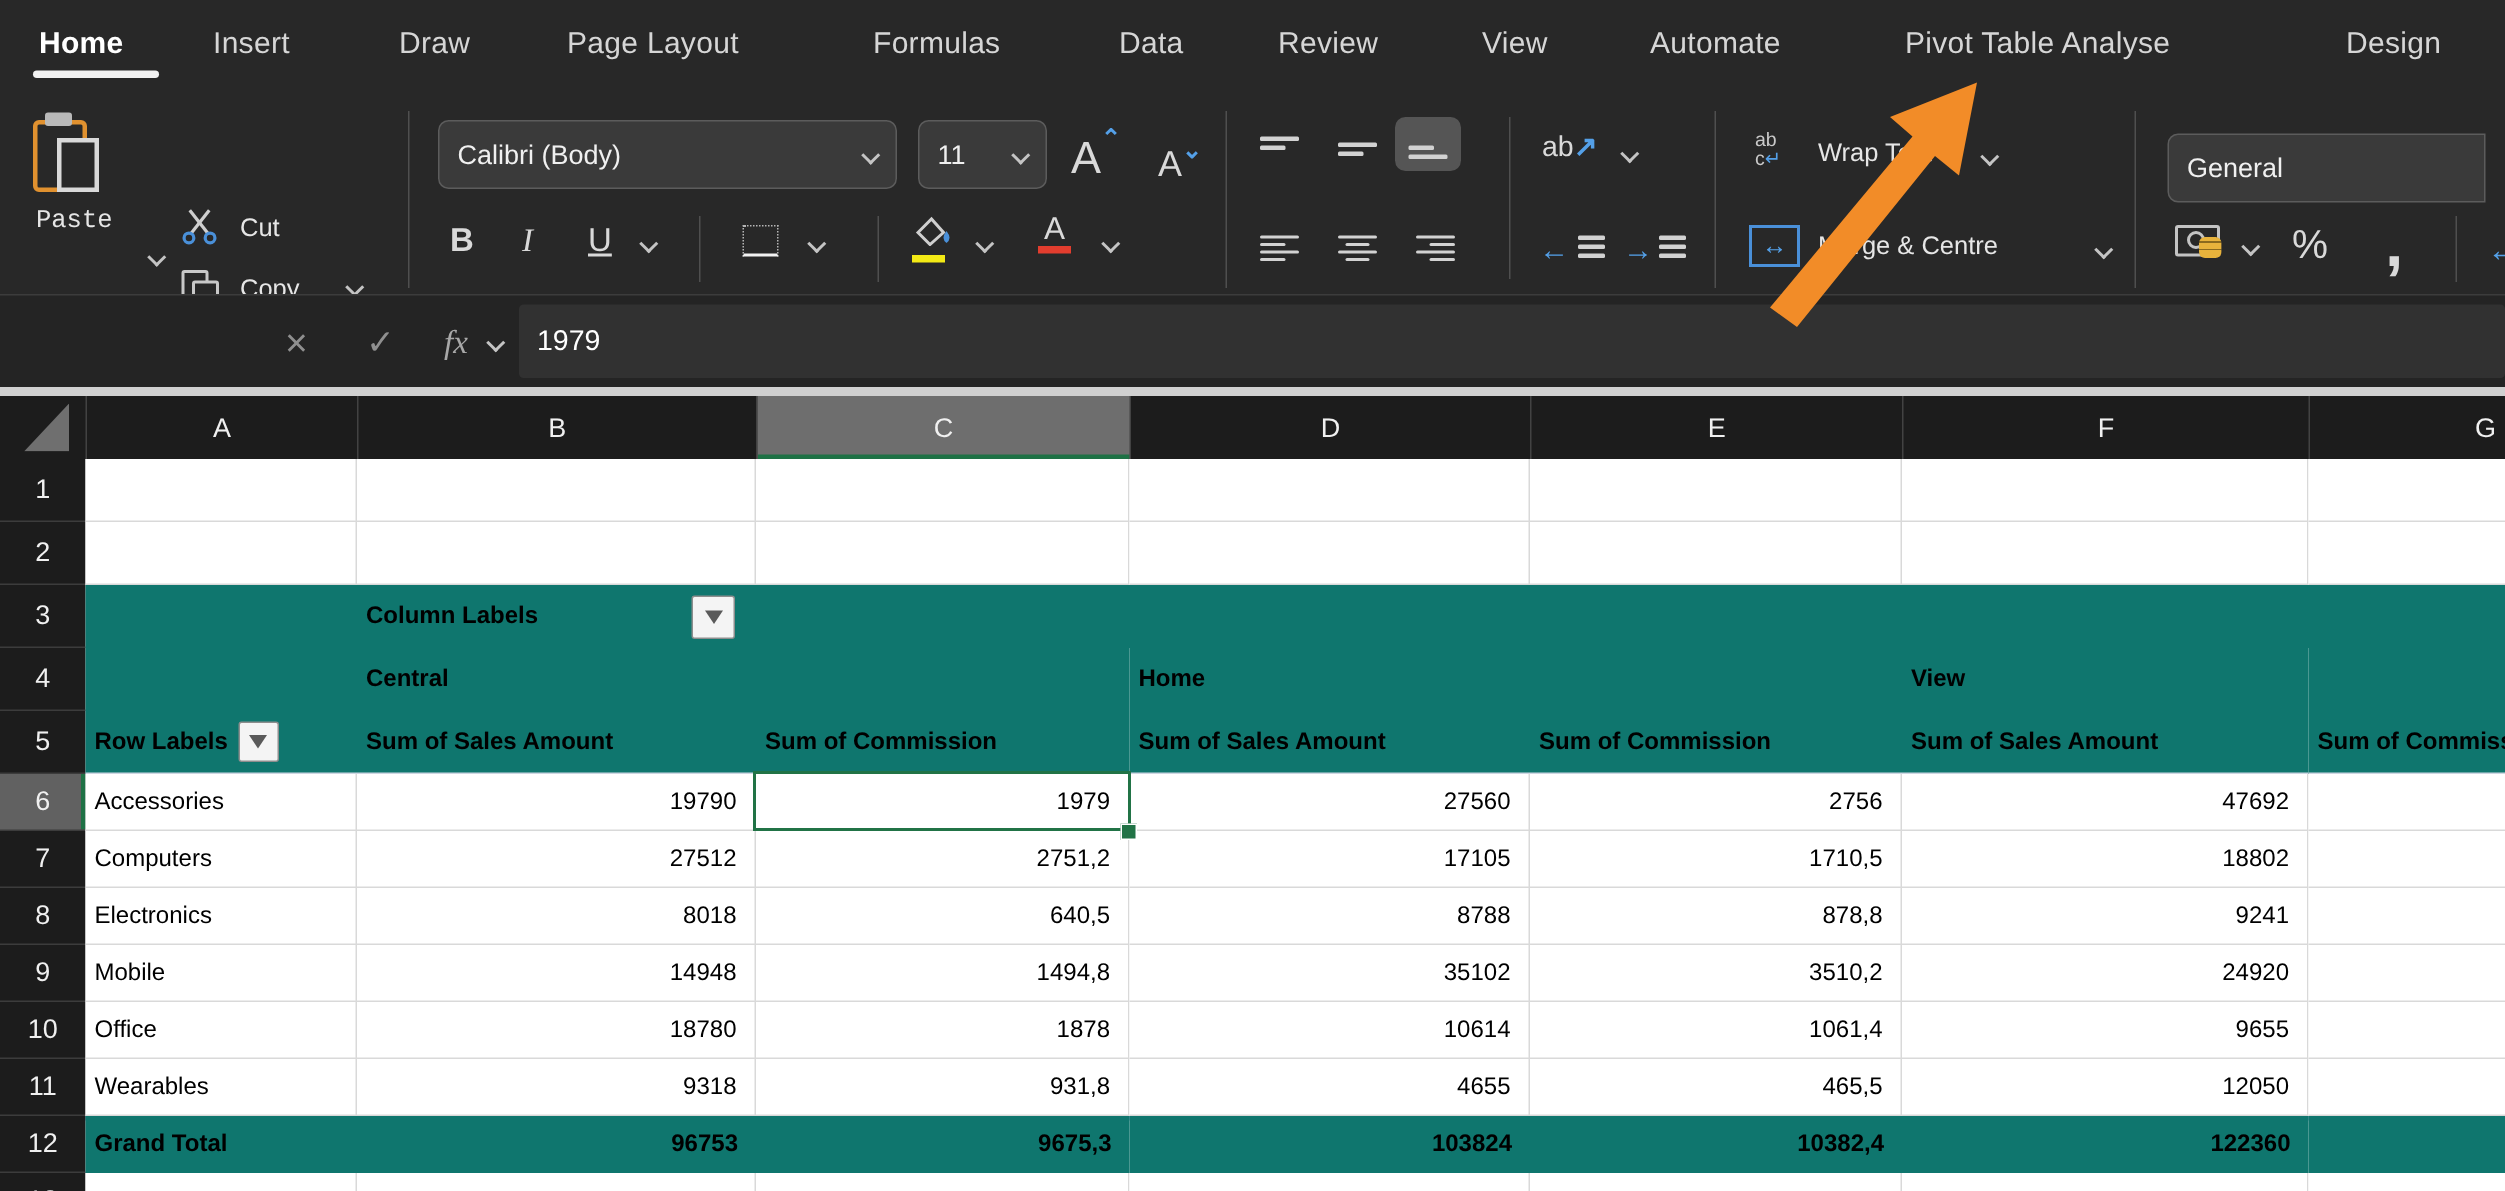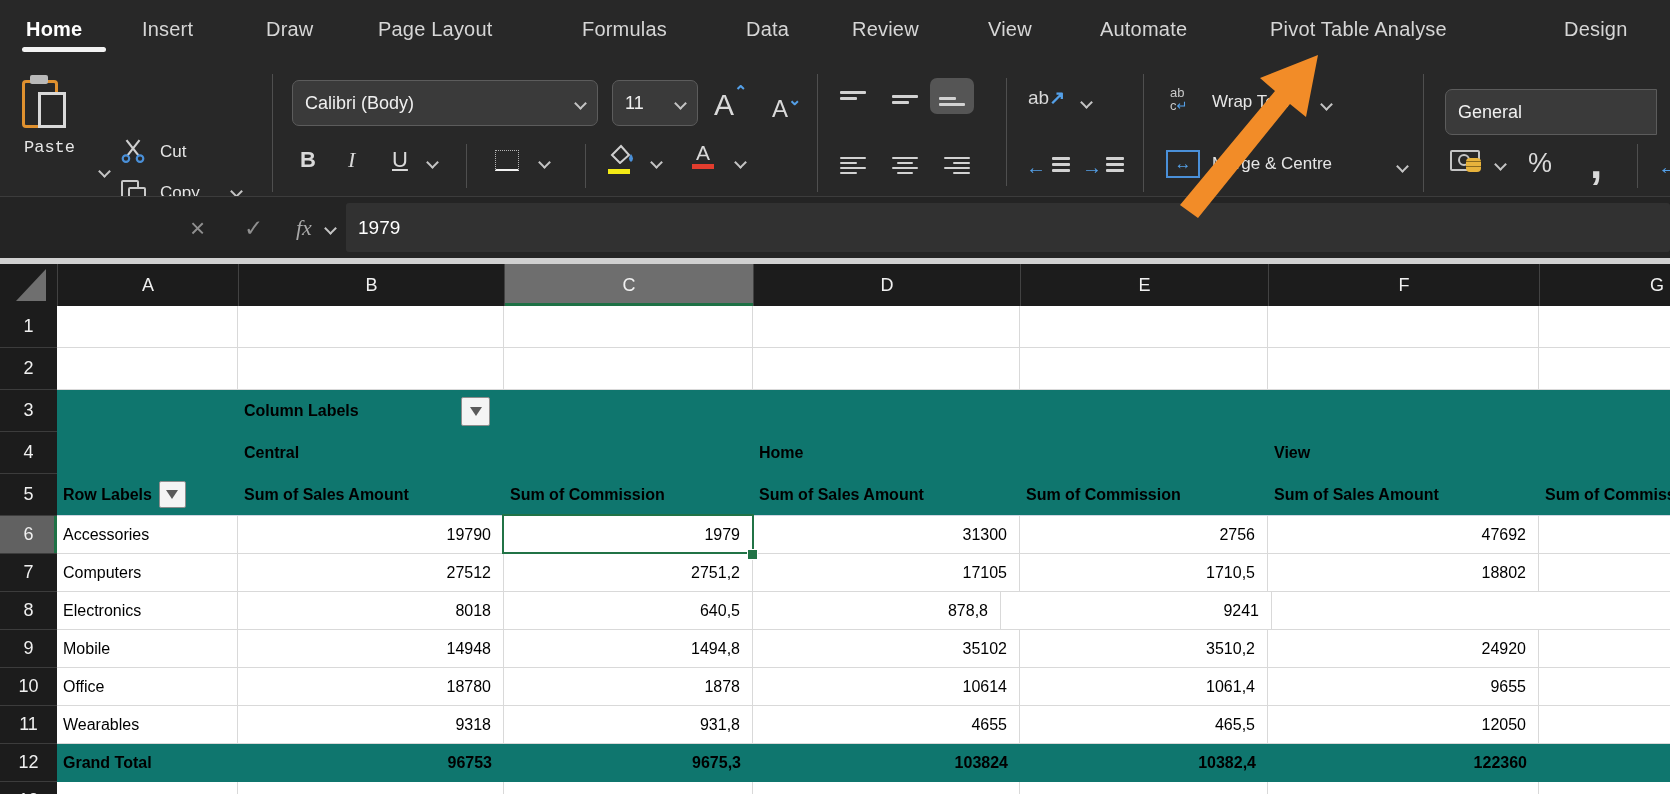--- a/index.html
+++ b/index.html
@@ -381,21 +381,21 @@
     <div class="c we bluec bold b5">Sum of Commission</div>
     <div class="c wf bluec bold b5">Sum of Sales Amount</div>
     <div class="c wg bluec bold b5">Sum of Commission</div>
   </div>
 
   <div class="grow">
     <div class="rh sel">6</div>
     <div class="c wa">Accessories</div>
     <div class="c wb num">19790</div>
     <div class="c wc num">1979</div>
-    <div class="c wd num">31300</div>
+    <div class="c wd num">27560</div>
     <div class="c we num">2756</div>
     <div class="c wf num">47692</div>
     <div class="c wg"></div>
   </div>
 
   <div class="grow">
     <div class="rh">7</div>
     <div class="c wa">Computers</div>
     <div class="c wb num">27512</div>
     <div class="c wc num">2751,2</div>
@@ -403,20 +403,21 @@
     <div class="c we num">1710,5</div>
     <div class="c wf num">18802</div>
     <div class="c wg"></div>
   </div>
 
   <div class="grow">
     <div class="rh">8</div>
     <div class="c wa">Electronics</div>
     <div class="c wb num">8018</div>
     <div class="c wc num">640,5</div>
+    <div class="c wd num">8788</div>
     <div class="c we num">878,8</div>
     <div class="c wf num">9241</div>
     <div class="c wg"></div>
   </div>
 
   <div class="grow">
     <div class="rh">9</div>
     <div class="c wa">Mobile</div>
     <div class="c wb num">14948</div>
     <div class="c wc num">1494,8</div>

